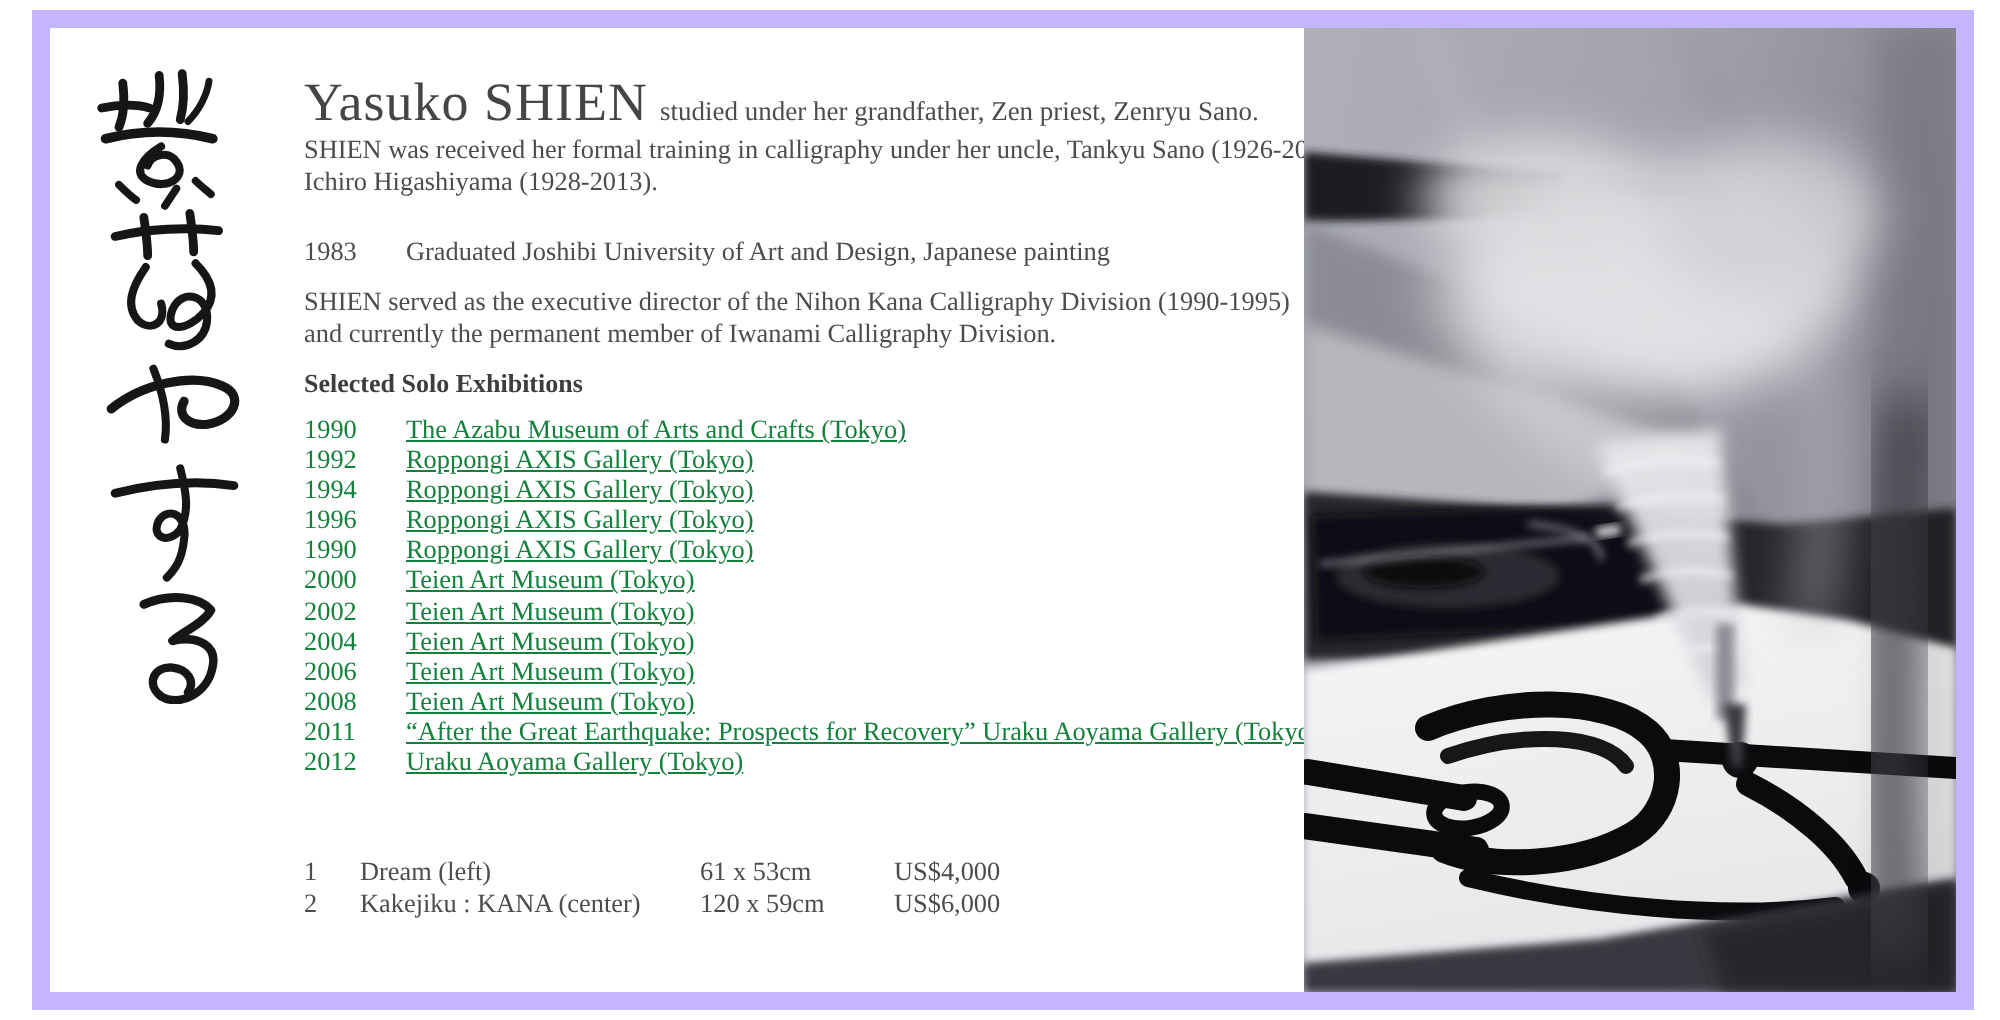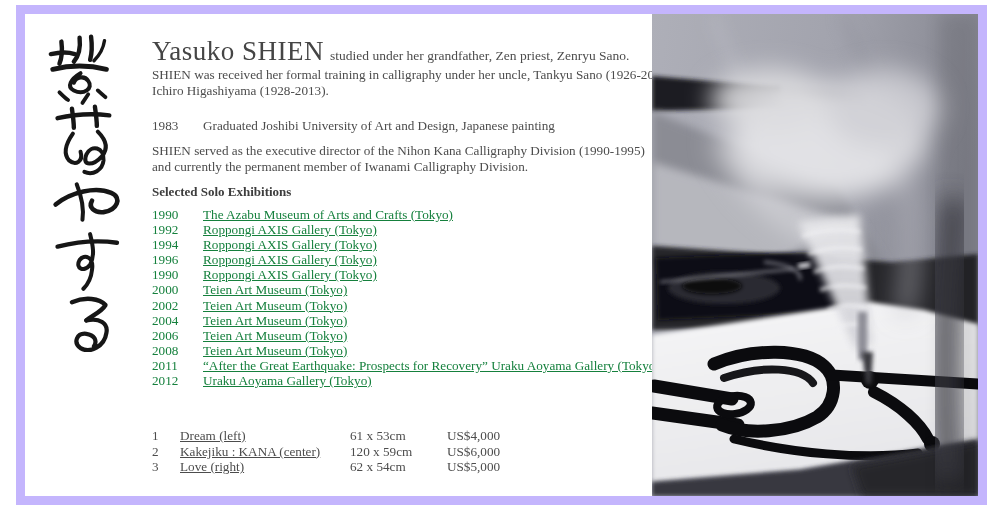--- a/index.html
+++ b/index.html
@@ -23,21 +23,21 @@
   .title-rest{font-size:13.5px;color:#4c4c4c;margin-left:6px;}
   .para{position:absolute;left:0;font-size:13.2px;line-height:15.5px;color:#4c4c4c;white-space:nowrap;}
   .p1{top:53px;}
   .edu{top:104px;}
   .p2{top:129px;}
   .year-cell{display:inline-block;width:51px;}
   .list-head{position:absolute;left:0;top:170px;font-size:13px;font-weight:bold;color:#3d3d3d;white-space:nowrap;}
   .exh-list{position:absolute;left:0;top:193px;font-size:13.2px;line-height:15.1px;color:#15803d;white-space:nowrap;text-decoration:underline;}
   .works{position:absolute;left:0;top:414px;font-size:13.2px;line-height:15.6px;color:#4c4c4c;white-space:nowrap;}
   .works .no-cell{display:inline-block;width:28px;}
-  .works .title-cell{display:inline-block;width:170px;text-decoration:underline;}
+  .works .title-cell{display:inline-block;width:170px;}
   .works .size-cell{display:inline-block;width:97px;}
 
   
   .photo{position:absolute;left:627px;top:0;width:326px;height:482px;overflow:hidden;}
   .photo svg{display:block;}
 </style>
 </head>
 <body>
 
 <div class="screen">
@@ -120,21 +120,20 @@
           <div><span class="year-cell">2004</span><span>Teien Art Museum (Tokyo)</span></div>
           <div><span class="year-cell">2006</span><span>Teien Art Museum (Tokyo)</span></div>
           <div><span class="year-cell">2008</span><span>Teien Art Museum (Tokyo)</span></div>
           <div><span class="year-cell">2011</span><span>“After the Great Earthquake: Prospects for Recovery”  Uraku Aoyama Gallery (Tokyo)</span></div>
           <div><span class="year-cell">2012</span><span>Uraku Aoyama Gallery (Tokyo)</span></div>
         </div>
 
         <div class="works">
           <div><span class="no-cell">1</span><span class="title-cell">Dream (left)</span><span class="size-cell">61 x 53cm</span><span class="price-cell">US$4,000</span></div>
           <div><span class="no-cell">2</span><span class="title-cell">Kakejiku : KANA (center)</span><span class="size-cell">120 x 59cm</span><span class="price-cell">US$6,000</span></div>
-          <div><span class="no-cell">3</span><span class="title-cell">Love (right)</span><span class="size-cell">62 x 54cm</span><span class="price-cell">US$5,000</span></div>
         </div>
       </div>
 
       <div class="photo" role="img" aria-label="black and white photograph of a calligrapher's blurred hand writing bold brush strokes on white paper with an ink stone nearby">
         <svg width="326" height="482" viewBox="0 0 326 482">
           <defs>
             <linearGradient id="bgG" x1="0" y1="0" x2="1" y2="0.25">
               <stop offset="0" stop-color="#aeafb8"></stop>
               <stop offset="0.55" stop-color="#a2a3ad"></stop>
               <stop offset="1" stop-color="#84858f"></stop>

